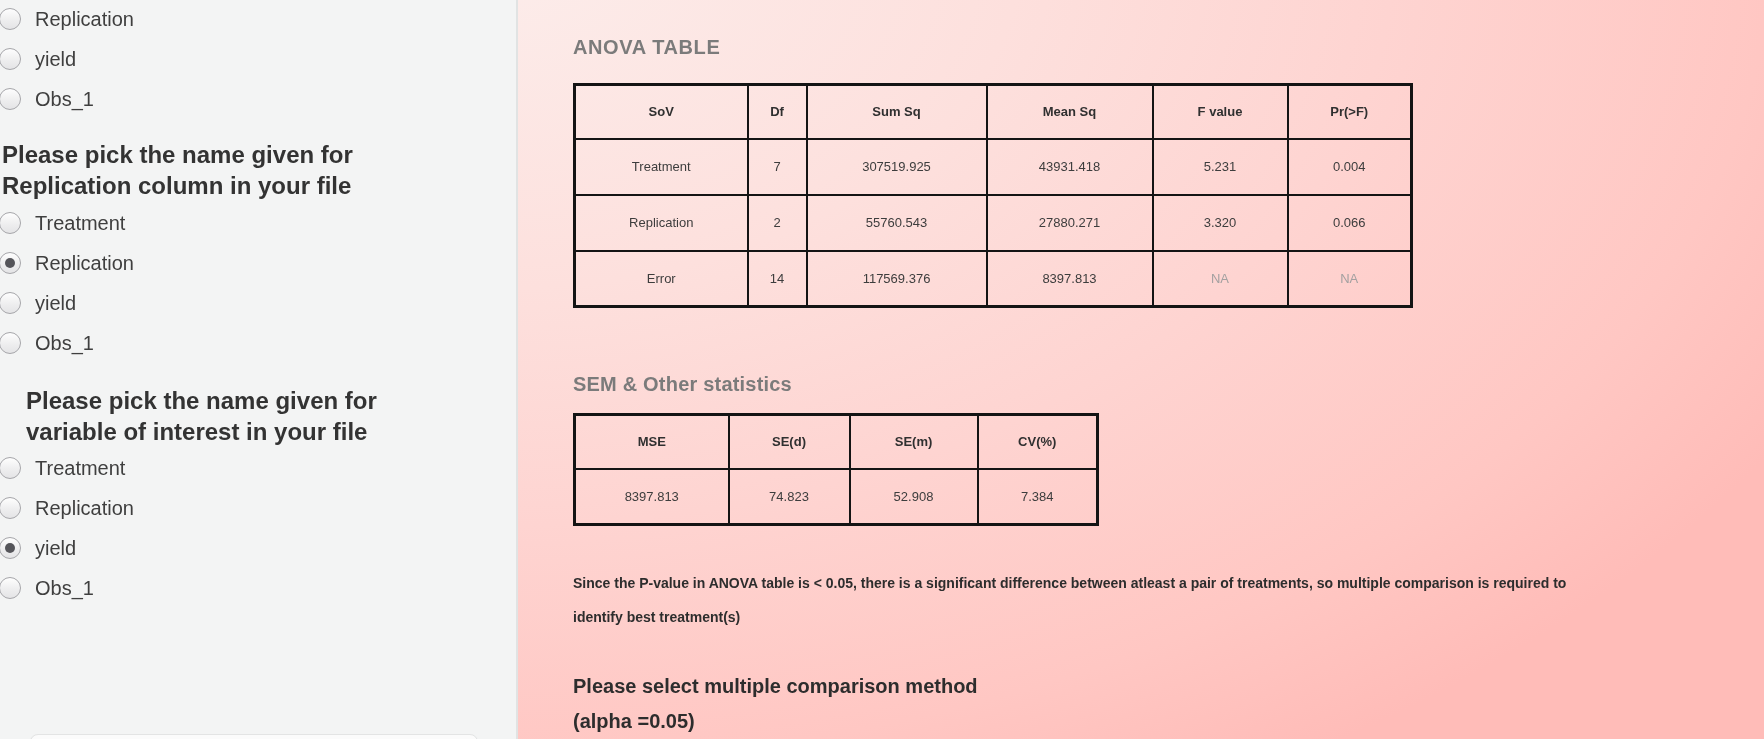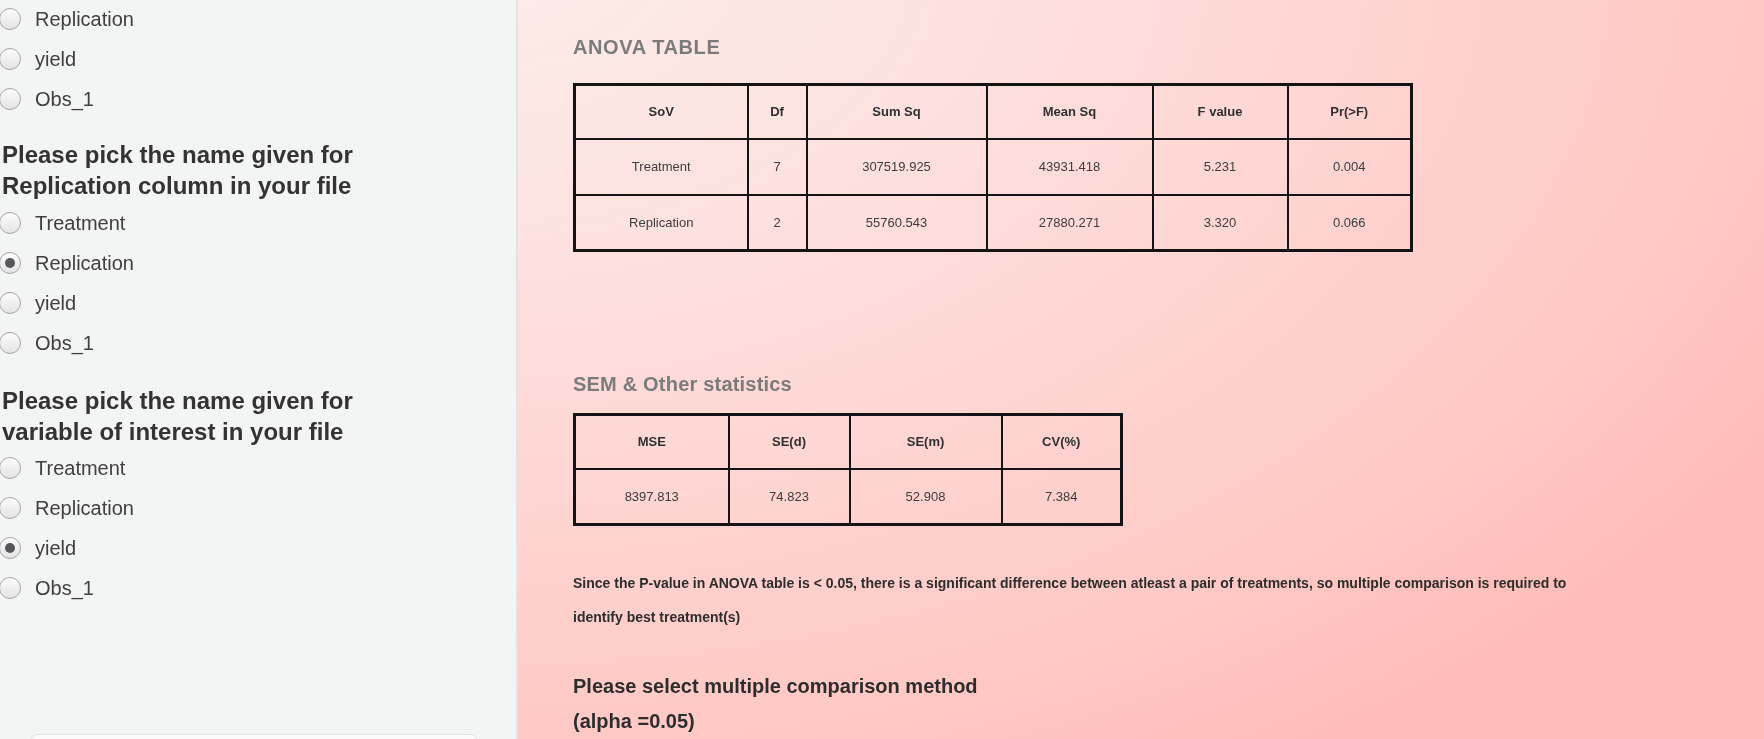--- a/index.html
+++ b/index.html
@@ -45,21 +45,21 @@
   .anova-table td { height:56px; }
   .anova-table .c-sov { width:173px; } .anova-table .c-df { width:59px; }
   .anova-table .c-ss { width:180px; } .anova-table .c-ms { width:166px; }
   .anova-table .c-f  { width:135px; } .anova-table .c-pr { width:124px; }
   .anova-table tr.row-error td:nth-child(5),
   .anova-table tr.row-error td:nth-child(6) { color:#a3a0a0; }
   .sem-table { top:413px; }
   .sem-table th { height:54px; }
   .sem-table td { height:56px; }
   .sem-table .c-mse { width:154px; } .sem-table .c-sed { width:121px; }
-  .sem-table .c-sem { width:152px;text-align:center; } .sem-table .c-cv  { width:120px; }
+  .sem-table .c-sem { width:128px;text-align:center; } .sem-table .c-cv  { width:120px; }
 
   .significance-text { position:absolute; left:55px; top:566px; width:1045px;
     font-size:14px; font-weight:bold; color:#2d2d2d; line-height:34px; }
   .method-prompt { position:absolute; left:55px; top:669px; font-size:20px;
     font-weight:bold; color:#2d2d2d; line-height:35px; }
   .method-prompt span { display:block; }
 </style>
 </head>
 <body>
 
@@ -95,21 +95,21 @@
       <div class="radio-row">
         <span class="radio-circle" data-selected="false"></span>
         <span class="radio-label">yield</span>
       </div>
       <div class="radio-row">
         <span class="radio-circle" data-selected="false"></span>
         <span class="radio-label">Obs_1</span>
       </div>
     </div>
 
-    <div class="group-heading" style="top:385px;">Please pick the name given for variable of interest in your file</div>
+    <div class="group-heading" style="top:385px;margin-left:24px;">Please pick the name given for variable of interest in your file</div>
     <div class="radio-group" style="top:457px;">
       <div class="radio-row">
         <span class="radio-circle" data-selected="false"></span>
         <span class="radio-label">Treatment</span>
       </div>
       <div class="radio-row">
         <span class="radio-circle" data-selected="false"></span>
         <span class="radio-label">Replication</span>
       </div>
       <div class="radio-row">
@@ -150,20 +150,28 @@
           <td>0.004</td>
         </tr>
         <tr>
           <td>Replication</td>
           <td>2</td>
           <td>55760.543</td>
           <td>27880.271</td>
           <td>3.320</td>
           <td>0.066</td>
         </tr>
+        <tr class="row-error">
+          <td>Error</td>
+          <td>14</td>
+          <td>117569.376</td>
+          <td>8397.813</td>
+          <td>NA</td>
+          <td>NA</td>
+        </tr>
       </tbody>
     </table>
 
     <div class="section-title title-sem">SEM &amp; Other statistics</div>
 
     <table class="data-table sem-table">
       <thead>
         <tr>
           <th class="c-mse">MSE</th>
           <th class="c-sed">SE(d)</th>

